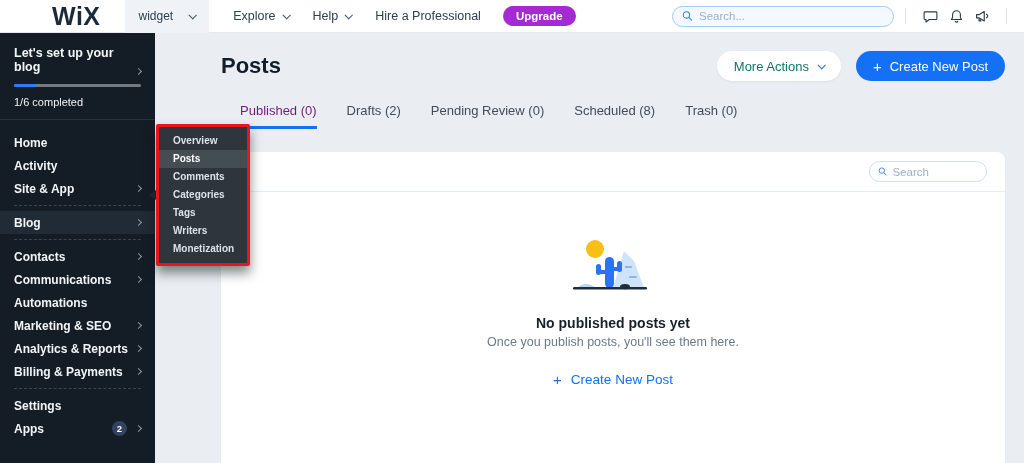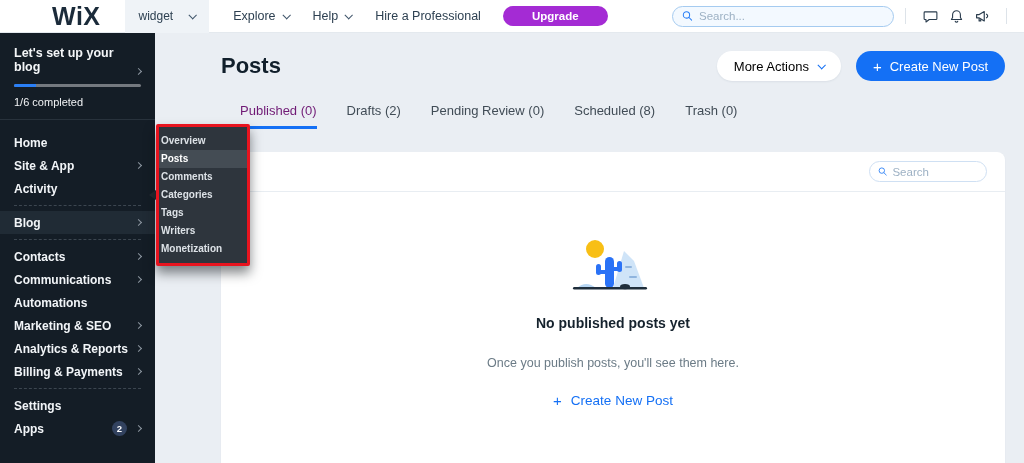--- a/index.html
+++ b/index.html
@@ -26,21 +26,21 @@
     transform:rotate(45deg) translateY(-1px);
   }
   .chev-right {
     display:inline-block; width:5px; height:5px;
     border-right:1.3px solid #8d97a1; border-bottom:1.3px solid #8d97a1;
     transform:rotate(-45deg);
   }
   .topbar-link { font-size:12.5px; color:#2e4152; margin-left:24px; cursor:pointer; display:flex; align-items:center; gap:7px; }
   .upgrade-btn {
     background:#a42bd4; color:#fff; font-size:11.5px; font-weight:bold;
-    padding:4px 29px; border-radius:12px; margin-left:22px; border:none; cursor:pointer;
+    padding:4px 13px; border-radius:12px; margin-left:22px; border:none; cursor:pointer;
   }
   .topbar-right { margin-left:auto; display:flex; align-items:center; padding-right:6px; }
   .topbar-search {
     width:222px; height:21px; border:1px solid #a5cbf0; background:#f3f9ff;
     border-radius:11px; display:flex; align-items:center; padding:0 9px; gap:6px;
   }
   .topbar-search input, .card-search input {
     border:none; background:transparent; outline:none; font-size:11.5px; color:#53687e; width:100%;
     font-family:"Liberation Sans", sans-serif;
   }
@@ -76,31 +76,31 @@
     position:absolute; left:149px; top:190px; width:0; height:0; z-index:9;
     border-top:5px solid transparent; border-bottom:5px solid transparent;
     border-right:7px solid #232a31;
   }
   .flyout {
     position:absolute; left:156px; top:124px; width:94px; z-index:10;
     background:#2e353d; border:3px solid #e8141f; border-radius:2px;
     padding:5px 0; box-shadow:0 7px 12px rgba(10,15,20,0.5);
   }
   .flyout-item {
-    height:18px; line-height:18px; padding-left:2px;
+    height:18px; line-height:18px; padding-left:14px;
     font-size:10px; font-weight:600; color:#dde2e7; cursor:pointer; white-space:nowrap;
   }
   .flyout-item.active { background:#444c54; color:#ffffff; }
   
   .content { position:absolute; left:155px; top:33px; right:0; bottom:0; background:#eaeef3; overflow:hidden; }
   .page-header { position:absolute; top:18px; left:66px; right:19px; height:30px; display:flex; align-items:center; justify-content:space-between; }
   .page-title { font-size:22px; font-weight:bold; color:#111f2b; }
   .header-actions { display:flex; align-items:center; gap:15px; }
   .btn-secondary {
-    background:#ffffff; color:#000000; height:30px; padding:0 17px; border:none;
+    background:#ffffff; color:#0f766e; height:30px; padding:0 17px; border:none;
     border-radius:18px; font-size:13px; display:flex; align-items:center; gap:9px; cursor:pointer;
     box-shadow:0 1px 2px rgba(40,60,90,0.08); font-family:"Liberation Sans", sans-serif;
   }
   .btn-secondary .chev-down { border-color:#1470f5; }
   .btn-primary {
     background:#1470f5; color:#ffffff; height:30px; padding:0 17px; border:none;
     border-radius:18px; font-size:13px; display:flex; align-items:center; gap:8px; cursor:pointer;
     font-family:"Liberation Sans", sans-serif;
   }
   .plus-glyph { font-size:15px; line-height:1; font-weight:400; }
@@ -114,21 +114,21 @@
   .card-header {
     height:40px; display:flex; align-items:center; justify-content:flex-end;
     padding-right:18px; border-bottom:1px solid #e8edf2;
   }
   .card-search {
     width:118px; height:21px; border:1px solid #cfe0f3; border-radius:11px;
     display:flex; align-items:center; gap:5px; padding:0 8px; background:#fff;
   }
   .card-body { text-align:center; padding-top:46px; }
   .empty-title { font-size:14px; font-weight:bold; color:#15222d; margin-top:15px; }
-  .empty-subtitle { font-size:12.5px; color:#6b7b86; margin-top:25px; }
+  .empty-subtitle { font-size:12.5px; color:#6b7b86; margin-top:4px; }
   .empty-cta {
     margin-top:23px; display:inline-flex; align-items:center; gap:9px;
     color:#1470f5; font-size:13.5px; cursor:pointer; background:none; border:none;
     font-family:"Liberation Sans", sans-serif;
   }
 </style>
 </head>
 <body>
 
 <div class="topbar">
@@ -191,25 +191,25 @@
       <div class="progress-fill"></div>
     </div>
     <div class="setup-progress-label">1/6 completed</div>
   </div>
 
   <div class="nav">
     <div class="nav-item">
       <span class="label">Home</span>
     </div>
     <div class="nav-item">
+      <span class="label">Activity</span>
+    </div>
+    <div class="nav-item">
       <span class="label">Site &amp; App</span>
       <span class="chev-right"></span>
-    </div>
-    <div class="nav-item">
-      <span class="label">Activity</span>
     </div>
     <div class="nav-divider"></div>
     <div class="nav-item active">
       <span class="label">Blog</span>
       <span class="chev-right"></span>
     </div>
     <div class="nav-divider"></div>
     <div class="nav-item">
       <span class="label">Contacts</span>
       <span class="chev-right"></span>

